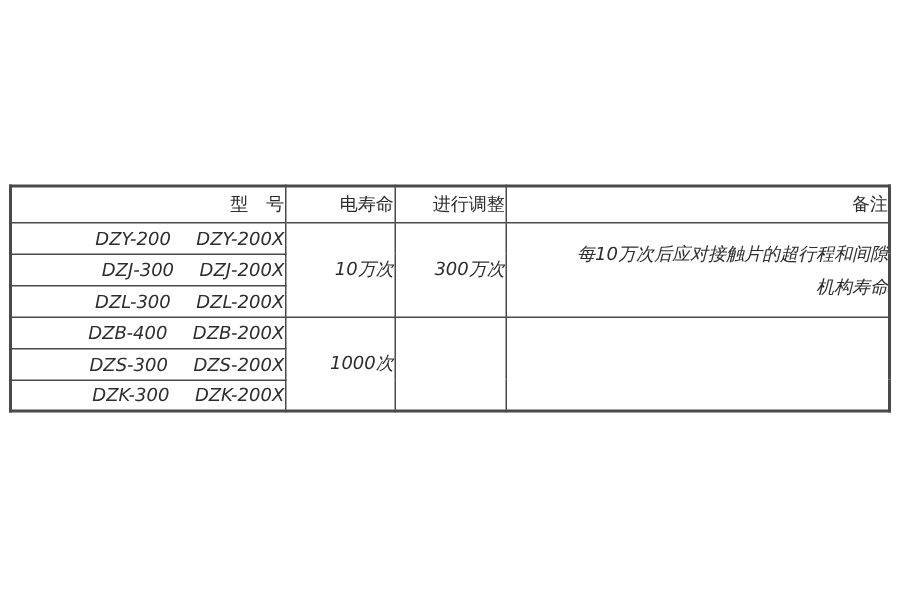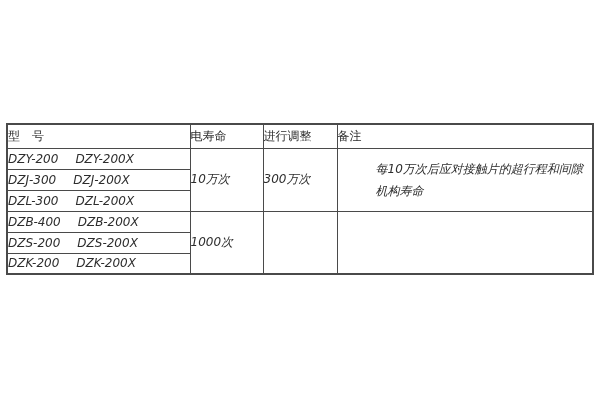--- a/index.html
+++ b/index.html
@@ -28,32 +28,32 @@
   .spec-table col.c-model { width: 183px; }
   .spec-table col.c-elec  { width: 73px; }
   .spec-table col.c-mech  { width: 74px; }
   .spec-table col.c-note  { width: 256px; }
 
   .spec-table th,
   .spec-table td {
     border: 1px solid var(--border-color, #4a4a4a);
     padding: 0;
     font-weight: normal;
-    text-align: left;
+    text-align: right;
     vertical-align: middle;
     overflow: hidden;
     white-space: nowrap;
   }
   .spec-table tr.header-row { height: 24px; }
   .spec-table tbody tr      { height: 21px; font-style: italic; }
 
   .model-cell .model-b { margin-left: 17px; }
 
   td.remark-cell {
-    text-align: left;
+    text-align: right;
     padding-left: 38px;
     white-space: normal;
   }
   td.remark-cell .remark-line {
     line-height: 22px;
   }
 </style>
 </head>
 <body>
 
@@ -100,23 +100,23 @@
           <span class="model-a">DZB-400</span><span class="model-b">DZB-200X</span>
         </td>
         <td rowspan="3">1000次</td>
         <td rowspan="3"></td>
         <td rowspan="3" class="remark-cell">
           <div class="remark-line"></div>
         </td>
       </tr>
       <tr>
         <td class="model-cell">
-          <span class="model-a">DZS-200</span><span class="model-b">DZS-200X</span>
+          <span class="model-a">DZS-300</span><span class="model-b">DZS-200X</span>
         </td>
       </tr>
       <tr>
         <td class="model-cell">
-          <span class="model-a">DZK-200</span><span class="model-b">DZK-200X</span>
+          <span class="model-a">DZK-300</span><span class="model-b">DZK-200X</span>
         </td>
       </tr>
     </tbody>
   </table>
 </div>
 
 </body></html>

